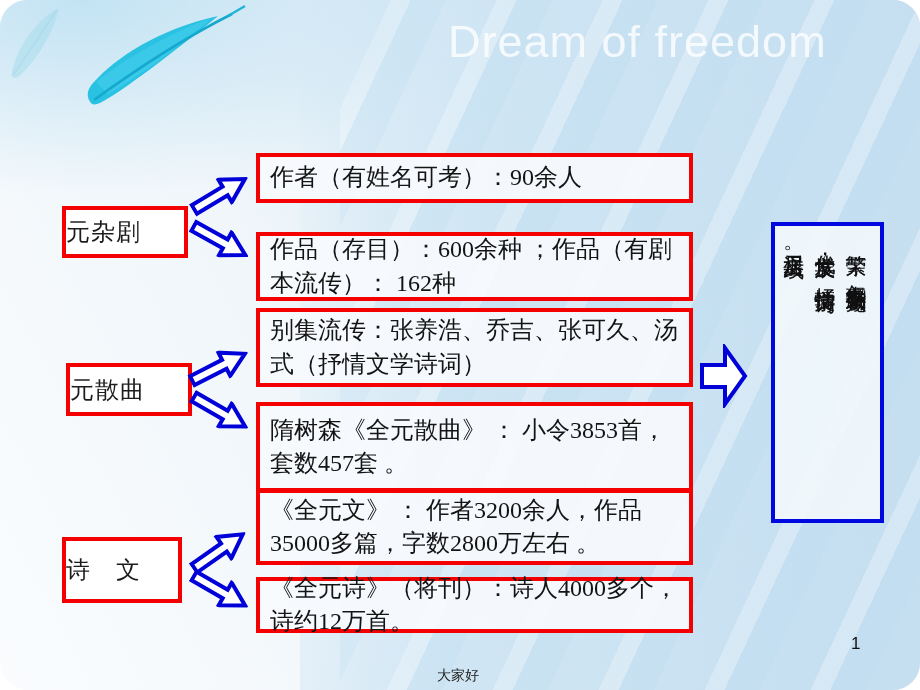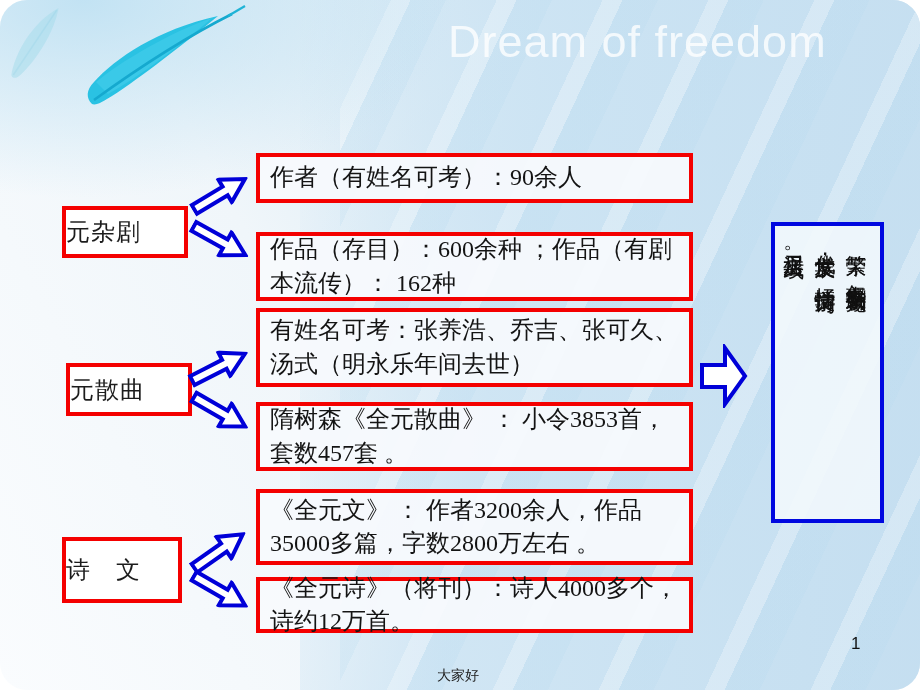--- a/index.html
+++ b/index.html
@@ -40,21 +40,21 @@
   .cat-3{left:62px;top:537px;width:120px;height:66px;}
   .info-box{
     position:absolute;left:256px;width:437px;box-sizing:border-box;
     border:4px solid #f40000;background:rgba(247,250,253,.92);
     font-size:24px;color:#141414;line-height:1.38;padding:4px 10px;
     display:flex;align-items:center;
   }
   .ib-1{top:153px;height:50px;}
   .ib-2{top:212px;height:69px;margin-top:20px;}
   .ib-3{top:308px;height:79px;}
-  .ib-4{top:402px;height:69px;}
+  .ib-4{top:402px;height:90px;}
   .ib-5{top:489px;height:76px;}
   .ib-6{top:577px;height:56px;}
   .arrow{position:absolute;width:64px;height:30px;}
   .conclusion{
     position:absolute;left:771px;top:222px;width:113px;height:301px;box-sizing:border-box;
     border:4px solid #0008e0;background:rgba(243,248,252,.88);
     writing-mode:vertical-rl;-webkit-writing-mode:vertical-rl;
     font-size:21px;color:#101010;padding:12px 9px;letter-spacing:1px;
   }
   .conclusion div{line-height:1.48;}
@@ -131,21 +131,21 @@
       </svg>
   </div>
 
   <div class="info-box ib-1">
     <span>作者（有姓名可考）：90余人</span>
   </div>
   <div class="info-box ib-2">
     <span>作品（存目）：600余种 ；作品（有剧本流传）： 162种</span>
   </div>
   <div class="info-box ib-3">
-    <span>有姓名可考：张养浩、乔吉、张可久、汤式（明永乐年间去世）</span>
+    <span>别集流传：张养浩、乔吉、张可久、汤式（抒情文学诗词）</span>
   </div>
   <div class="info-box ib-4">
     <span>隋树森《全元散曲》 ： 小令3853首，套数457套 。</span>
   </div>
   <div class="info-box ib-5">
     <span>《全元文》 ： 作者3200余人，作品35000多篇，字数2800万左右 。</span>
   </div>
   <div class="info-box ib-6">
     <span>《全元诗》（将刊）：诗人4000多个，诗约12万首。</span>
   </div>

